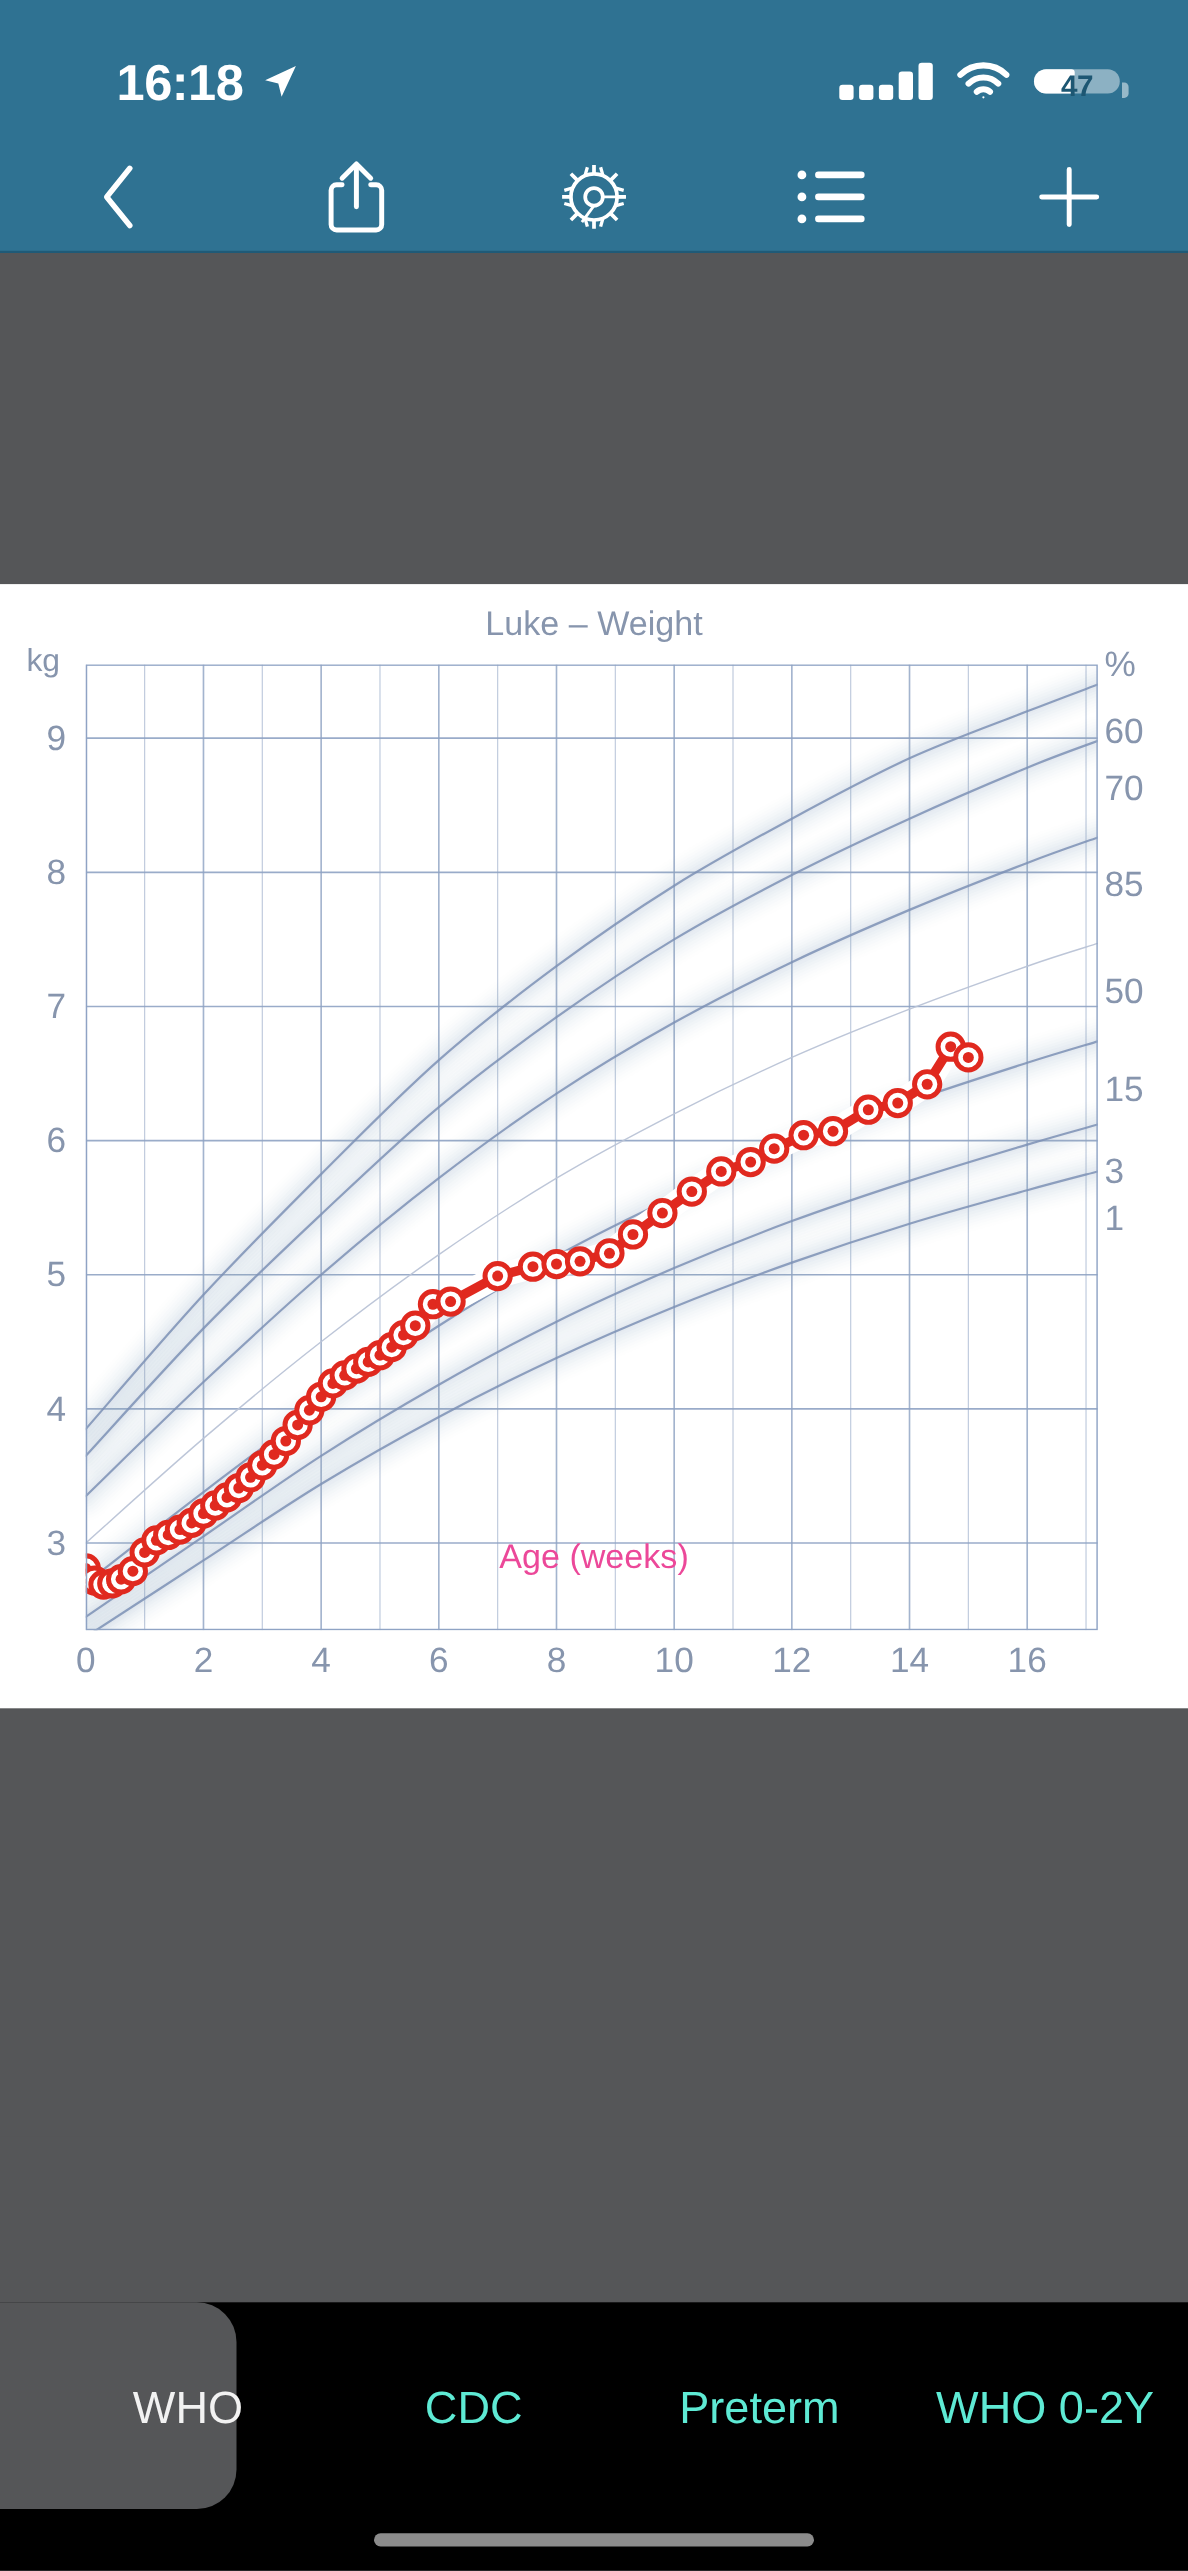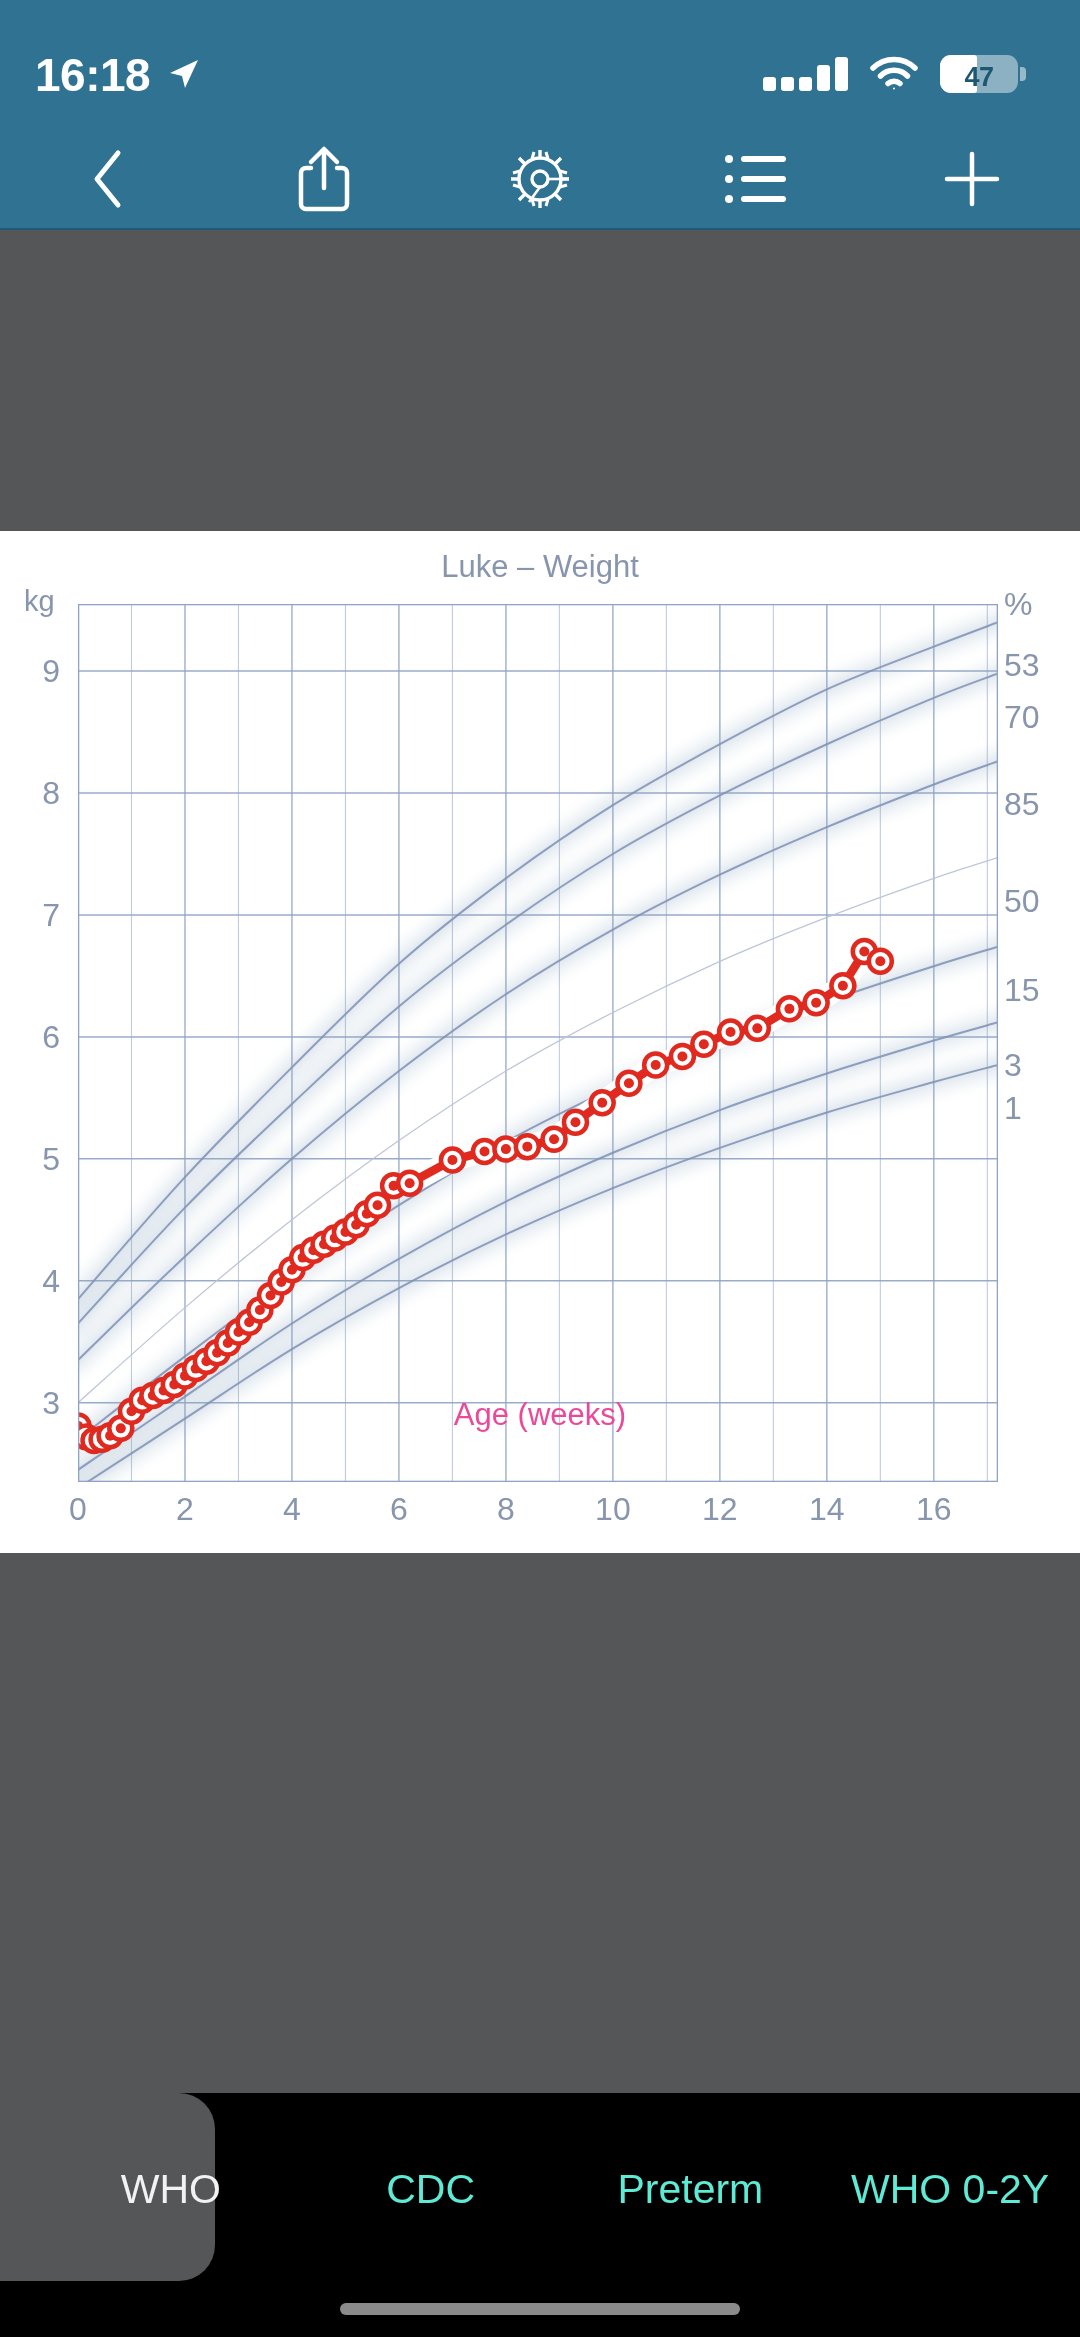--- a/index.html
+++ b/index.html
@@ -17,21 +17,21 @@
     display: flex;
     align-items: center;
     justify-content: space-between;
     padding: 0 62px 0 0;
     position: relative;
   }
   .sb-left {
     display: flex;
     align-items: center;
     gap: 14px;
-    padding-left: 35px;
+    padding-left: 106px;
     margin-top: 20px;
   }
   .sb-time {
     color: #fff;
     font-size: 46px;
     font-weight: 600;
     letter-spacing: -0.5px;
   }
   .sb-right {
     display: flex;
@@ -40,25 +40,25 @@
     margin-top: 18px;
   }
   .bars { display: flex; align-items: flex-end; gap: 5px; height: 34px; }
   .bars i { display:block; width: 13px; background: #fff; border-radius: 3px; }
   .bars i:nth-child(1){ height: 14px; }
   .bars i:nth-child(2){ height: 14px; }
   .bars i:nth-child(3){ height: 14px; }
   .bars i:nth-child(4){ height: 26px; }
   .bars i:nth-child(5){ height: 34px; }
   .batt {
-    width: 78px; height: 38px;
+    width: 78px; height: 22px;
     border-radius: 11px;
     background: rgba(255,255,255,.45);
     position: relative;
-    display: flex; align-items: flex-end;
+    display: flex; align-items: flex-start;
   }
   .batt .fill {
     position:absolute; left: 0; top: 0; bottom: 0;
     width: 47%;
     background: #fff;
     border-radius: 11px 3px 3px 11px;
   }
   .batt .pct {
     position: relative;
     width: 100%;
@@ -599,21 +599,21 @@
         <span style="left: 213.953px;">4</span>
         <span style="left: 320.93px;">6</span>
         <span style="left: 427.907px;">8</span>
         <span style="left: 534.884px;">10</span>
         <span style="left: 641.86px;">12</span>
         <span style="left: 748.837px;">14</span>
         <span style="left: 855.814px;">16</span>
       </div>
     <div class="plabels" id="plabels">
         <span style="top: 43px;">%</span>
-        <span style="top: 104.292px;">53</span>
+        <span style="top: 104.292px;">60</span>
         <span style="top: 155.508px;">70</span>
         <span style="top: 243.308px;">85</span>
         <span style="top: 339.644px;">50</span>
         <span style="top: 428.664px;">15</span>
         <span style="top: 504.269px;">3</span>
         <span style="top: 546.95px;">1</span>
       </div>
   </div>
 
   <div class="thumbs" id="thumbs">

